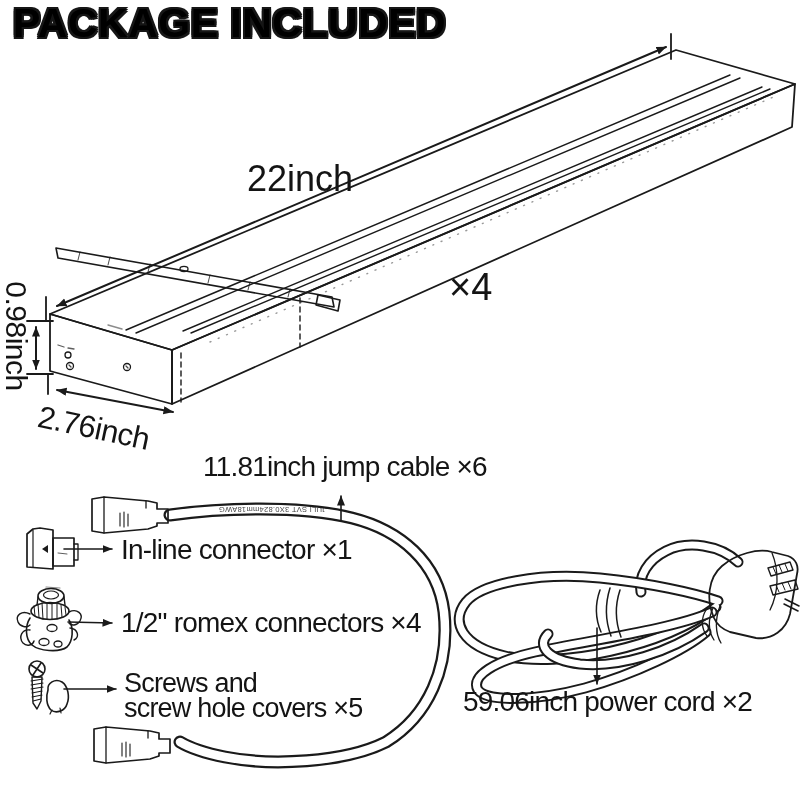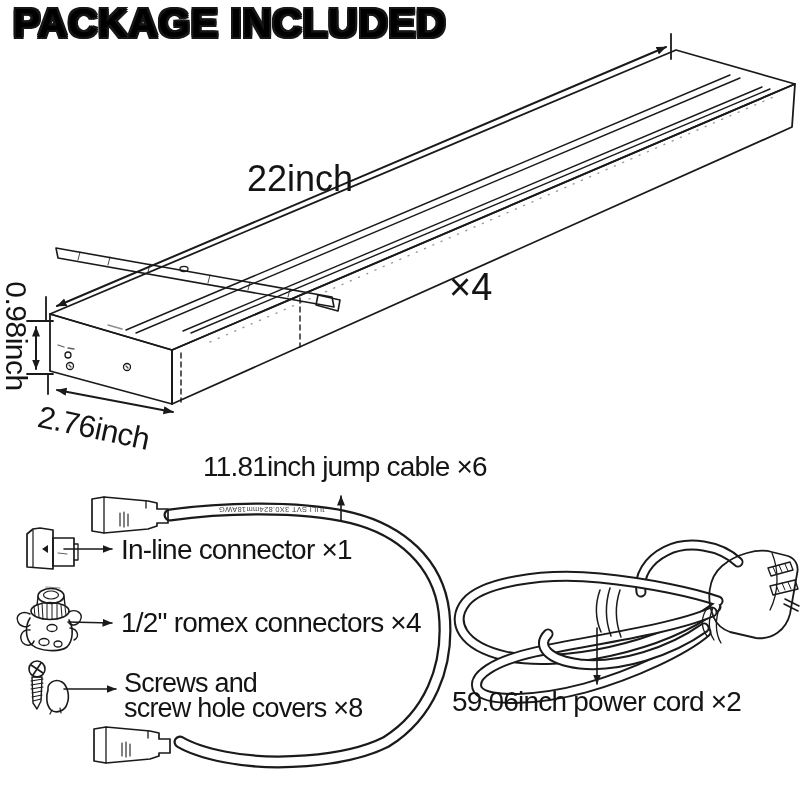--- a/index.html
+++ b/index.html
@@ -16,21 +16,21 @@
   }
   #dim-22{left:247px;top:138px;font-size:36px;letter-spacing:0;margin-top:20px;}
   #qty-4{left:449px;top:266px;font-size:38px;letter-spacing:0;}
   #dim-098{left:-59px;top:319px;width:150px;height:34px;text-align:center;font-size:30px;
            letter-spacing:-0.5px;transform:rotate(90deg);}
   #dim-276{left:42px;top:399px;font-size:31px;letter-spacing:-0.5px;transform:rotate(12deg);transform-origin:left top;}
   #lbl-jump{left:203px;top:451px;}
   #lbl-inline{left:121px;top:534px;}
   #lbl-romex{left:121px;top:607px;}
   #lbl-screws{left:124px;top:671px;font-size:27px;line-height:25px;white-space:nowrap;}
-  #lbl-power{left:452px;top:686px;}
+  #lbl-power{left:463px;top:686px;}
   svg{position:absolute;left:0;top:0;}
   .ink{stroke:#1a1a1a;fill:none;stroke-linecap:round;stroke-linejoin:round;}
 </style>
 </head>
 <body>
 
 <div id="canvas">
 
   <svg width="800" height="800" viewBox="0 0 800 800">
     <defs>
@@ -224,17 +224,17 @@
   <div class="lbl" id="dim-22">22inch</div>
   <div class="lbl" id="qty-4">×4</div>
   <div class="lbl" id="dim-098">0.98inch</div>
   <div class="lbl" id="dim-276">2.76inch</div>
 
   <div class="lbl" id="lbl-jump">11.81inch jump cable ×6</div>
   <div class="lbl" id="lbl-inline">In-line connector ×1</div>
   <div class="lbl" id="lbl-romex">1/2" romex connectors ×4</div>
   <div class="lbl" id="lbl-screws">
     <div>Screws and</div>
-    <div>screw hole covers ×8</div>
+    <div>screw hole covers ×5</div>
   </div>
   <div class="lbl" id="lbl-power">59.06inch power cord ×2</div>
 
 </div>
 
 </body></html>

